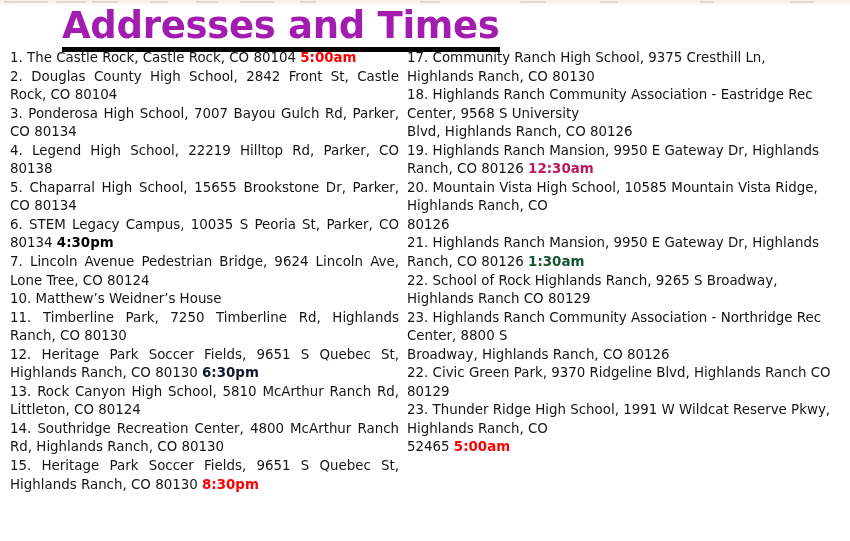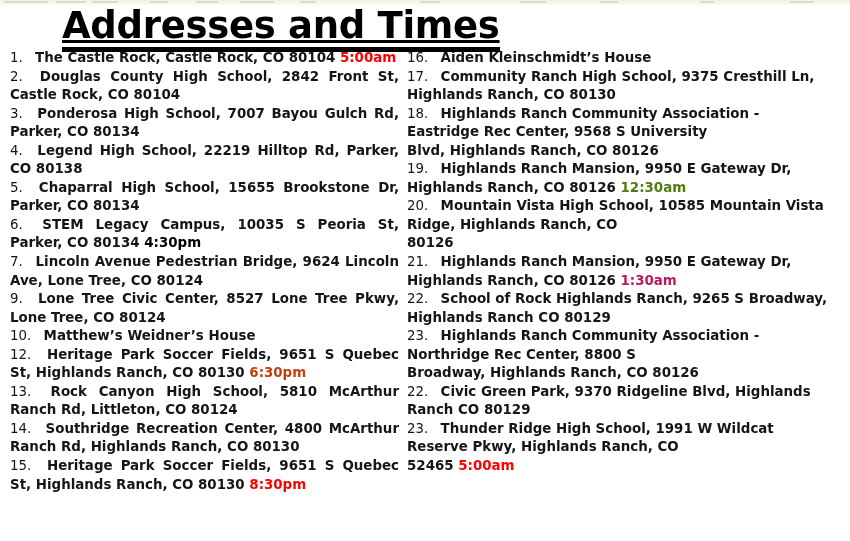--- a/index.html
+++ b/index.html
@@ -44,25 +44,24 @@
     padding: 0;
   }
   #title {
     position: absolute;
     left: 62px;
     top: 6px;
     font-size: 37px;
     font-weight: bold;
     letter-spacing: -0.3px;
     line-height: 40px;
-    color: #000000;
+    color: #a21caf;
     border-bottom: 5px solid #000000;
     padding-bottom: 1px;
     white-space: nowrap;
-    text-decoration: underline;
   }
   #columns {
     position: absolute;
     top: 49px;
     left: 0;
     width: 850px;
   }
   .col {
     position: absolute;
     top: 0;
@@ -78,23 +77,23 @@
   }
   #col-right {
     left: 407px;
     width: 424px;
     text-align: left;
   }
   .entry {
     margin: 0;
     padding: 0;
   }
-  .venue { font-weight: bold; margin-left: 8px; }
+  .venue { font-weight: normal; }
   .time  { font-weight: bold; color: #FF0000; margin-top: 20px; }
-  .addr  { font-weight: bold; }
+  .addr  { font-weight: normal; }
 </style>
 </head>
 <body>
 
 <div id="page">
 
   <div id="toolbar-sliver">
     <span class="tick" style="left:4px;width:44px"></span>
     <span class="tick" style="left:56px;width:30px"></span>
     <span class="tick" style="left:92px;width:26px"></span>
@@ -115,34 +114,33 @@
 
     <div id="columns">
       <div class="col" id="col-left">
           <p class="entry"><span class="num">1. </span><span class="venue">The Castle Rock</span><span class="addr">, Castle Rock, CO 80104 </span><span class="time" style="color: rgb(255, 0, 0);">5:00am</span></p>
           <p class="entry"><span class="num">2. </span><span class="venue">Douglas County High School,</span><span class="addr"> 2842 Front St, Castle Rock, CO 80104</span></p>
           <p class="entry"><span class="num">3. </span><span class="venue">Ponderosa High School</span><span class="addr">, 7007 Bayou Gulch Rd, Parker, CO 80134</span></p>
           <p class="entry"><span class="num">4. </span><span class="venue">Legend High School,</span><span class="addr"> 22219 Hilltop Rd, Parker, CO 80138</span></p>
           <p class="entry"><span class="num">5. </span><span class="venue">Chaparral High School,</span><span class="addr"> 15655 Brookstone Dr, Parker, CO 80134</span></p>
           <p class="entry"><span class="num">6. </span><span class="venue">STEM Legacy Campus,</span><span class="addr"> 10035 S Peoria St, Parker, CO 80134 </span><span class="time" style="color: #000000;">4:30pm</span></p>
           <p class="entry"><span class="num">7. </span><span class="venue">Lincoln Avenue Pedestrian Bridge</span><span class="addr">, 9624 Lincoln Ave, Lone Tree, CO 80124</span></p>
-          <p class="entry"><span class="num">9. </span><span class="venue">Lone Tree Civic Center</span><span class="addr">, 8527 Lone Tree Pkwy, Lone Tree, CO 80124</span></p>
           <p class="entry"><span class="num">10. </span><span class="venue">Matthew’s Weidner’s House</span></p>
-          <p class="entry"><span class="num">12. </span><span class="venue">Heritage Park Soccer Fields</span><span class="addr">, 9651 S Quebec St, Highlands Ranch, CO 80130 </span><span class="time" style="color: #c2410c;">6:30pm</span></p>
+          <p class="entry"><span class="num">11. </span><span class="venue">Timberline Park,</span><span class="addr"> 7250 Timberline Rd, Highlands Ranch, CO 80130</span></p>
+          <p class="entry"><span class="num">12. </span><span class="venue">Heritage Park Soccer Fields</span><span class="addr">, 9651 S Quebec St, Highlands Ranch, CO 80130 </span><span class="time" style="color: #0f172a;">6:30pm</span></p>
           <p class="entry"><span class="num">13. </span><span class="venue">Rock Canyon High School,</span><span class="addr"> 5810 McArthur Ranch Rd, Littleton, CO 80124</span></p>
           <p class="entry"><span class="num">14. </span><span class="venue">Southridge Recreation Center</span><span class="addr">, 4800 McArthur Ranch Rd, Highlands Ranch, CO 80130</span></p>
           <p class="entry"><span class="num">15. </span><span class="venue">Heritage Park Soccer Fields</span><span class="addr">, 9651 S Quebec St, Highlands Ranch, CO 80130 </span><span class="time" style="color: rgb(255, 0, 0);">8:30pm</span></p>
         </div>
       <div class="col" id="col-right">
-          <p class="entry"><span class="num">16. </span><span class="venue">Aiden Kleinschmidt’s House</span></p>
           <p class="entry"><span class="num">17. </span><span class="venue">Community Ranch High School</span><span class="addr">, 9375 Cresthill Ln, Highlands Ranch, CO 80130</span></p>
           <p class="entry"><span class="num">18. </span><span class="venue">Highlands Ranch Community Association</span><span class="addr"> - Eastridge Rec Center, 9568 S University</span><br><span class="addr">Blvd, Highlands Ranch, CO 80126</span></p>
-          <p class="entry"><span class="num">19. </span><span class="venue">Highlands Ranch Mansion</span><span class="addr">, 9950 E Gateway Dr, Highlands Ranch, CO 80126 </span><span class="time" style="color: #4d7c0f;">12:30am</span></p>
+          <p class="entry"><span class="num">19. </span><span class="venue">Highlands Ranch Mansion</span><span class="addr">, 9950 E Gateway Dr, Highlands Ranch, CO 80126 </span><span class="time" style="color: #be185d;">12:30am</span></p>
           <p class="entry"><span class="num">20. </span><span class="venue">Mountain Vista High Schoo</span><span class="addr">l, 10585 Mountain Vista Ridge, Highlands Ranch, CO</span><br><span class="addr">80126</span></p>
-          <p class="entry"><span class="num">21. </span><span class="venue">Highlands Ranch Mansion</span><span class="addr">, 9950 E Gateway Dr, Highlands Ranch, CO 80126 </span><span class="time" style="color: #be185d;">1:30am</span></p>
+          <p class="entry"><span class="num">21. </span><span class="venue">Highlands Ranch Mansion</span><span class="addr">, 9950 E Gateway Dr, Highlands Ranch, CO 80126 </span><span class="time" style="color: #14532d;">1:30am</span></p>
           <p class="entry"><span class="num">22. </span><span class="venue">School of Rock Highlands Ranch</span><span class="addr">, 9265 S Broadway, Highlands Ranch CO 80129</span></p>
           <p class="entry"><span class="num">23. </span><span class="venue">Highlands Ranch Community Association</span><span class="addr"> - Northridge Rec Center, 8800 S</span><br><span class="addr">Broadway, Highlands Ranch, CO 80126</span></p>
           <p class="entry"><span class="num">22. </span><span class="venue">Civic Green Park</span><span class="addr">, 9370 Ridgeline Blvd, Highlands Ranch CO 80129</span></p>
           <p class="entry"><span class="num">23. </span><span class="venue">Thunder Ridge High School</span><span class="addr">, 1991 W Wildcat Reserve Pkwy, Highlands Ranch, CO</span><br><span class="addr">52465 </span><span class="time" style="color: rgb(255, 0, 0);">5:00am</span></p>
         </div>
     </div>
 
   </div>
 </div>
 

